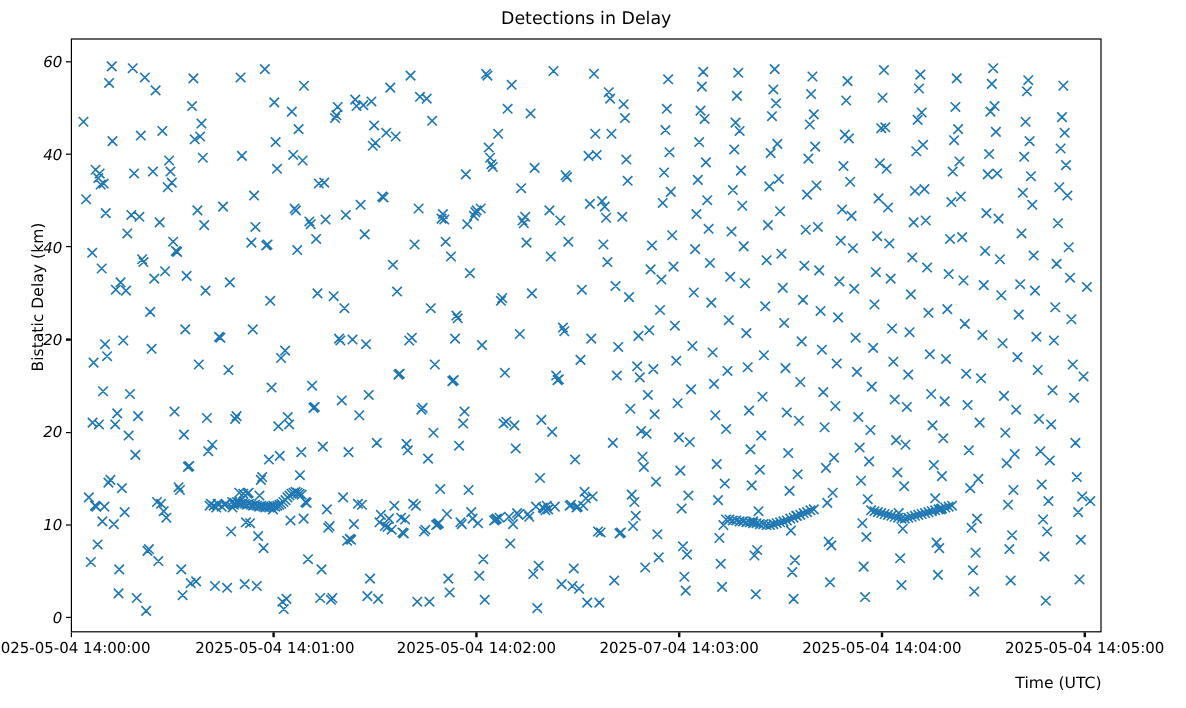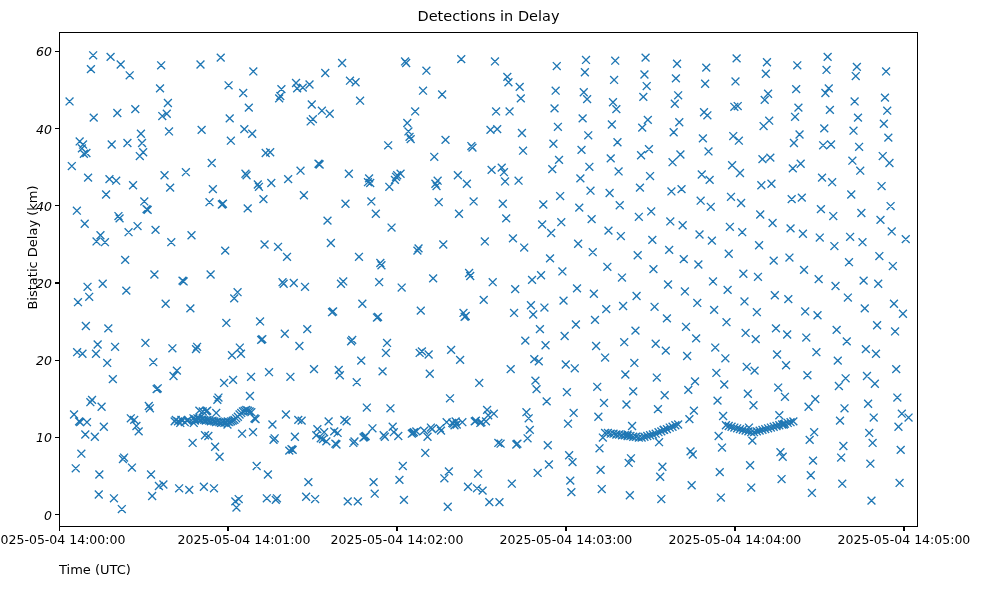--- a/index.html
+++ b/index.html
@@ -82,21 +82,21 @@
     top: 527px;
     width: 1.1px;
     height: 4px;
     background: #000000;
   }
   #xaxis-label {
     position: absolute;
     left: 59px;
     width: 859px;
     top: 562px;
-    text-align: left;
+    text-align: right;
     font-size: 13px;
     color: #000000;
   }
   #yaxis-label {
     position: absolute;
     left: -118px;
     top: 240px;
     width: 300px;
     text-align: center;
     font-size: 13px;
@@ -132,25 +132,25 @@
       <div class="ytick-label" style="top: 205.752px; right: 936px;">40</div>
       <div class="ytick-mark" style="top: 205.252px; left: 55px;"></div>
       <div class="ytick-label" style="top: 128.529px; right: 936px;">40</div>
       <div class="ytick-mark" style="top: 128.029px; left: 55px;"></div>
       <div class="ytick-label" style="top: 51.3058px; right: 936px;">60</div>
       <div class="ytick-mark" style="top: 50.8058px; left: 55px;"></div>
     </div>
   <div id="xticks-layer">
       <div class="xtick-label" style="left: 59px;">2025-05-04 14:00:00</div>
       <div class="xtick-mark" style="left: 58.5px;"></div>
-      <div class="xtick-label" style="left: 244px;">2025-05-04 14:01:00</div>
+      <div class="xtick-label" style="left: 229px;">2025-05-04 14:01:00</div>
       <div class="xtick-mark" style="left: 227.484px;"></div>
       <div class="xtick-label" style="left: 396.967px;">2025-05-04 14:02:00</div>
       <div class="xtick-mark" style="left: 396.467px;"></div>
-      <div class="xtick-label" style="left: 565.951px;">2025-05-04 14:03:00</div>
+      <div class="xtick-label" style="left: 565.951px;">2025-07-04 14:03:00</div>
       <div class="xtick-mark" style="left: 565.451px;"></div>
       <div class="xtick-label" style="left: 734.934px;">2025-05-04 14:04:00</div>
       <div class="xtick-mark" style="left: 734.434px;"></div>
       <div class="xtick-label" style="left: 903.918px;">2025-05-04 14:05:00</div>
       <div class="xtick-mark" style="left: 903.418px;"></div>
     </div>
 
   <div id="xaxis-label">Time (UTC)</div>
   <div id="yaxis-label">Bistatic Delay (km)</div>
 

